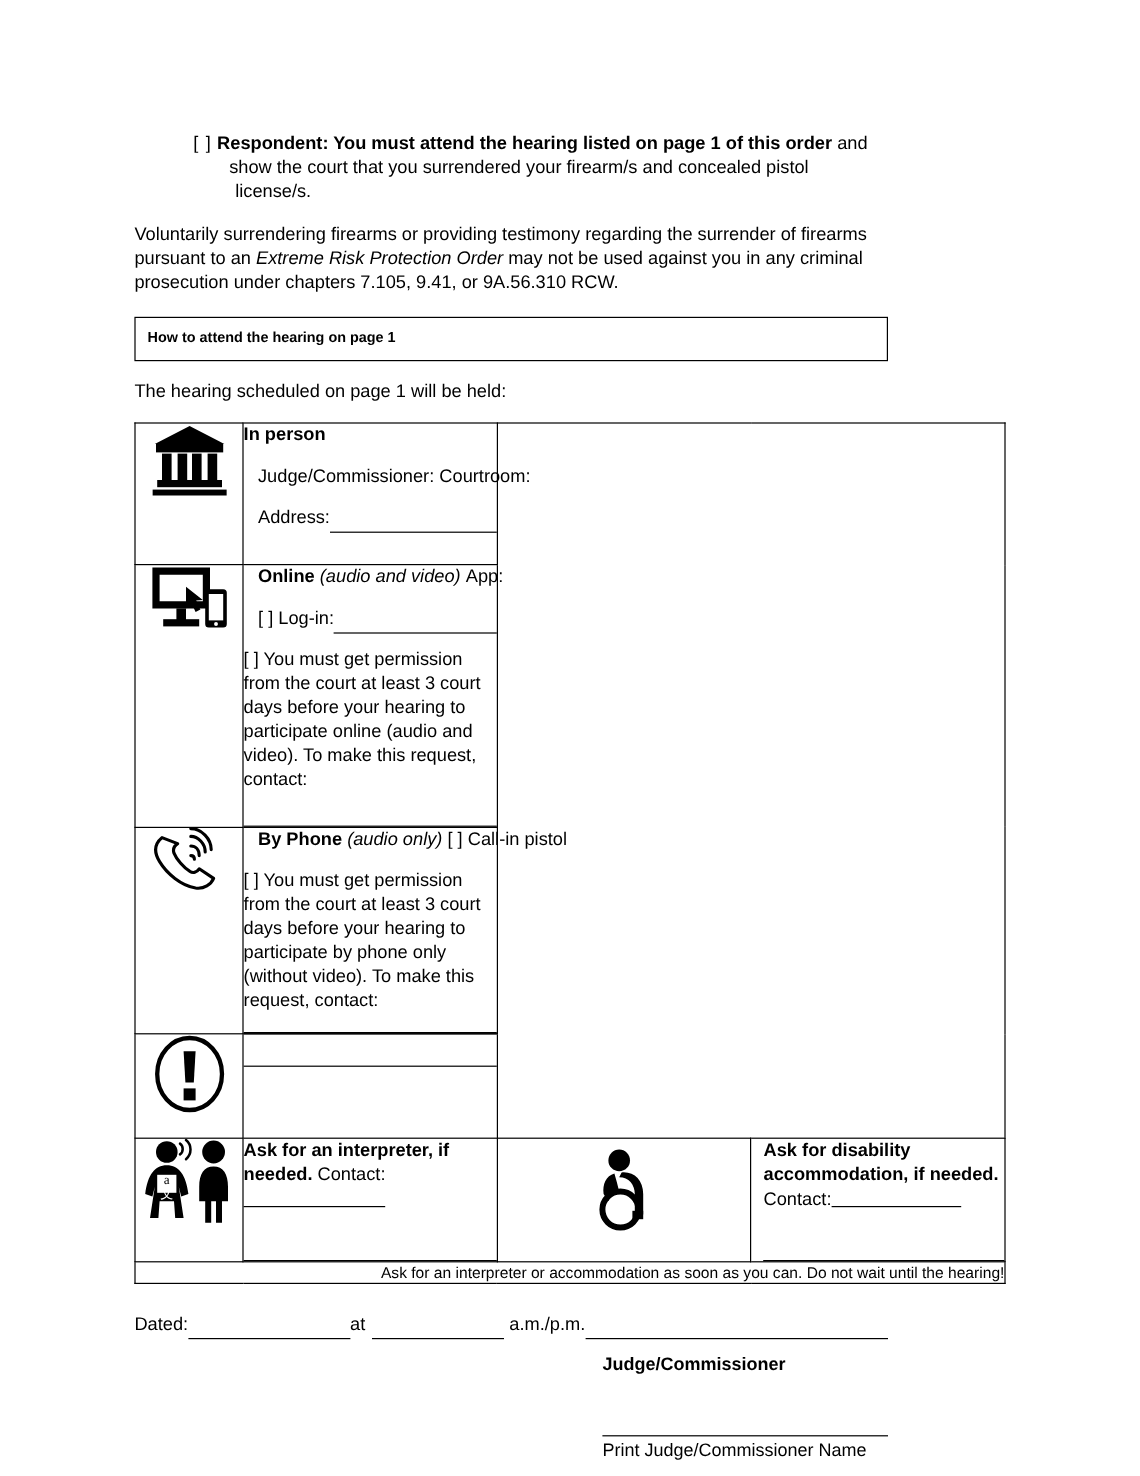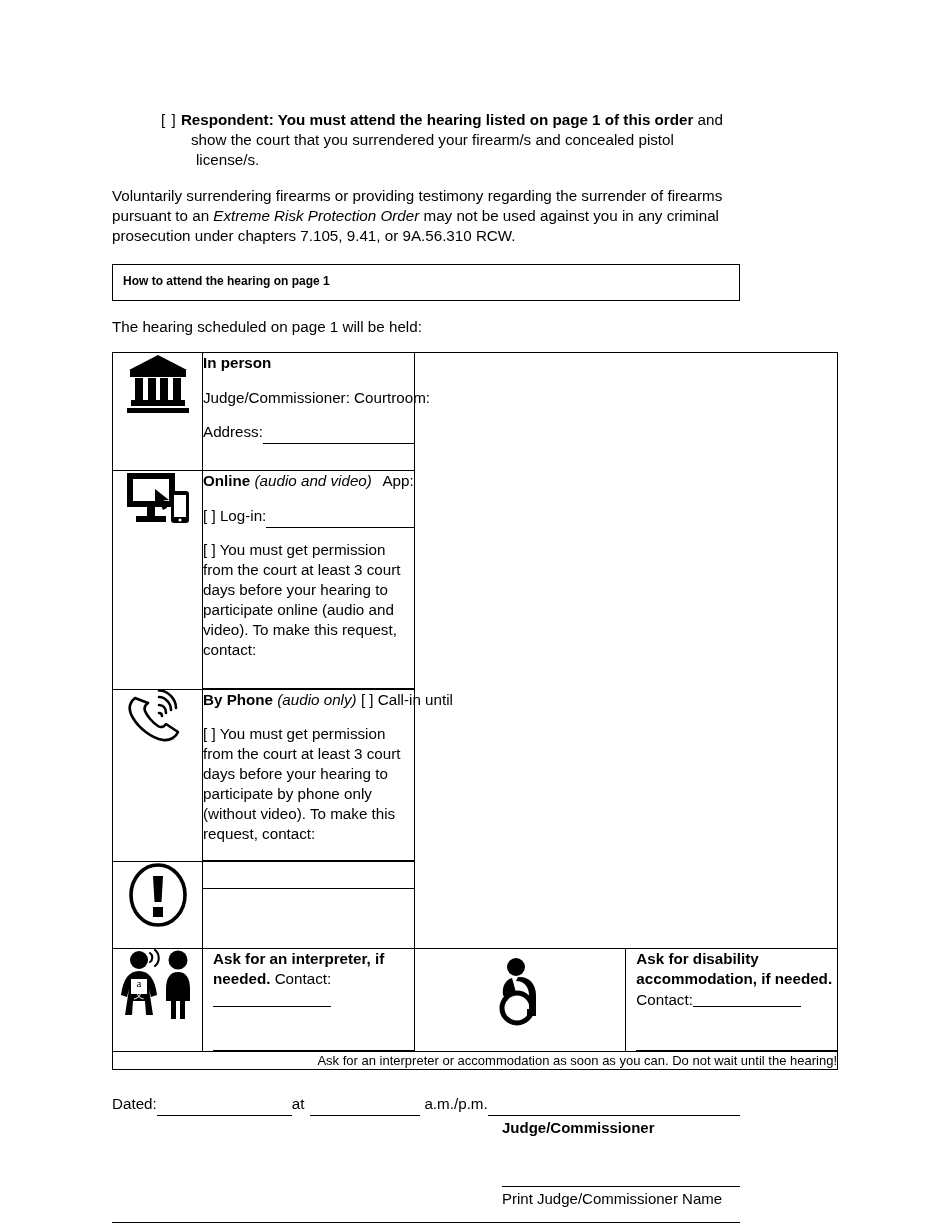--- a/index.html
+++ b/index.html
@@ -94,40 +94,41 @@
   .rule-thin {
     display: block;
     border-bottom: 1.3px solid #000;
     height: 1px;
     margin-top: 20px;
   }
   .row-line {
     display: flex;
     align-items: flex-end;
     white-space: nowrap;
+    margin-left: 12px;
   }
   .grow { flex: 1 1 auto; }
   .mt14 { margin-top: 14px; }
 
   
   .note-cell {
     padding: 10px 0 10px 10px;
     font-size: 13px;
     text-align: right;
   }
 
   
   .dated {
     margin-top: 24px;
     display: flex;
     align-items: flex-end;
     white-space: nowrap;
   }
   .sig-area {
-    margin-top: 4px;
+    margin-top: 14px;
     padding-left: 390px;
   }
   .sig-label {
     font-weight: bold;
     font-size: 15px;
     margin-top: 1px;
   }
   .sig-line2 {
     border-bottom: 1.5px solid #000;
     height: 1px;
@@ -248,21 +249,21 @@
         </span>
       </td>
       <td class="body-cell" style="height:133px">
         <div class="row-line">
           <span class="hdr">By Phone</span>
           <span>&nbsp;</span>
           <span class="ital">(audio only)</span>
           <span style="width:58px">&nbsp;</span>
           <span class="cb">[  ]</span>
           <span>&nbsp;</span>
-          <span>Call-in until</span>
+          <span>Call-in pistol</span>
           <span class="rule grow"></span>
         </div>
         <div class="mt14">
           <span class="cb">[  ]</span>
           <span>You must get permission from the court at least 3 court days before your hearing to participate by phone only (without video). To make this request, contact:</span>
         </div>
         <div class="rule-thin" style="margin-top:16px"></div>
       </td>
     </tr>
 
@@ -294,21 +295,21 @@
             <text x="20" y="49" font-family="'Liberation Serif', serif" font-size="11" text-anchor="middle" fill="#fff">文</text>
 
             <path d="M31,4 C34,6 34,11 31,13" fill="none" stroke="#000" stroke-width="2.1" stroke-linecap="round"></path>
             <path d="M36,1 C41,5 41,13 36,17" fill="none" stroke="#000" stroke-width="2.1" stroke-linecap="round"></path>
 
             <circle cx="59" cy="11" r="9.5" fill="#000"></circle>
             <path d="M59,23 C51,23 47,29 47,40 L47,52 H52 L52,70 H57 L57,52 H61 L61,70 H66 L66,52 H71 L71,40 C71,29 67,23 59,23 Z" fill="#000"></path>
           </svg>
         </span>
       </td>
-      <td class="body-cell" style="width:271px;padding-left:10px">
+      <td class="body-cell" style="width:271px;">
         <div>
           <b>Ask for an interpreter, if needed.</b>
           <span>Contact:</span><span class="rule" style="width:118px"></span>
         </div>
         <div class="rule-thin" style="margin-top:40px"></div>
       </td>
       <td class="icon-cell" style="width:65px;padding-top:8px">
         <span class="icon-wrap">
           <svg width="52" height="70" viewBox="0 0 52 70" aria-hidden="true">
             <circle cx="22" cy="10" r="9" fill="#000"></circle>

